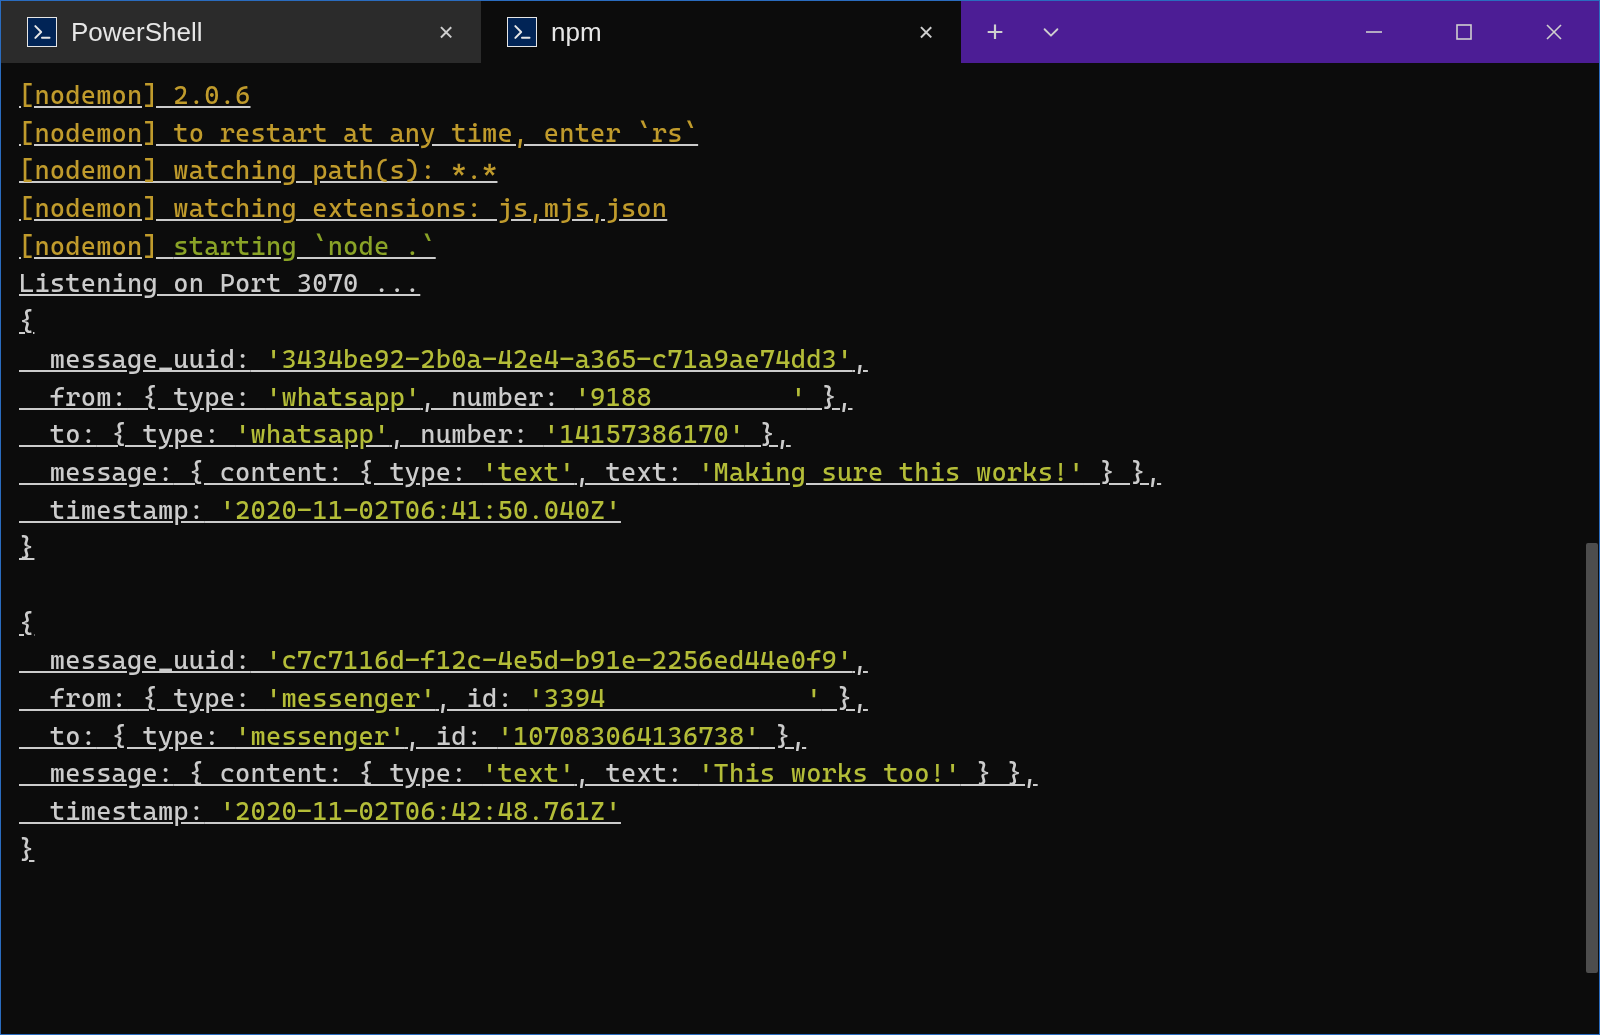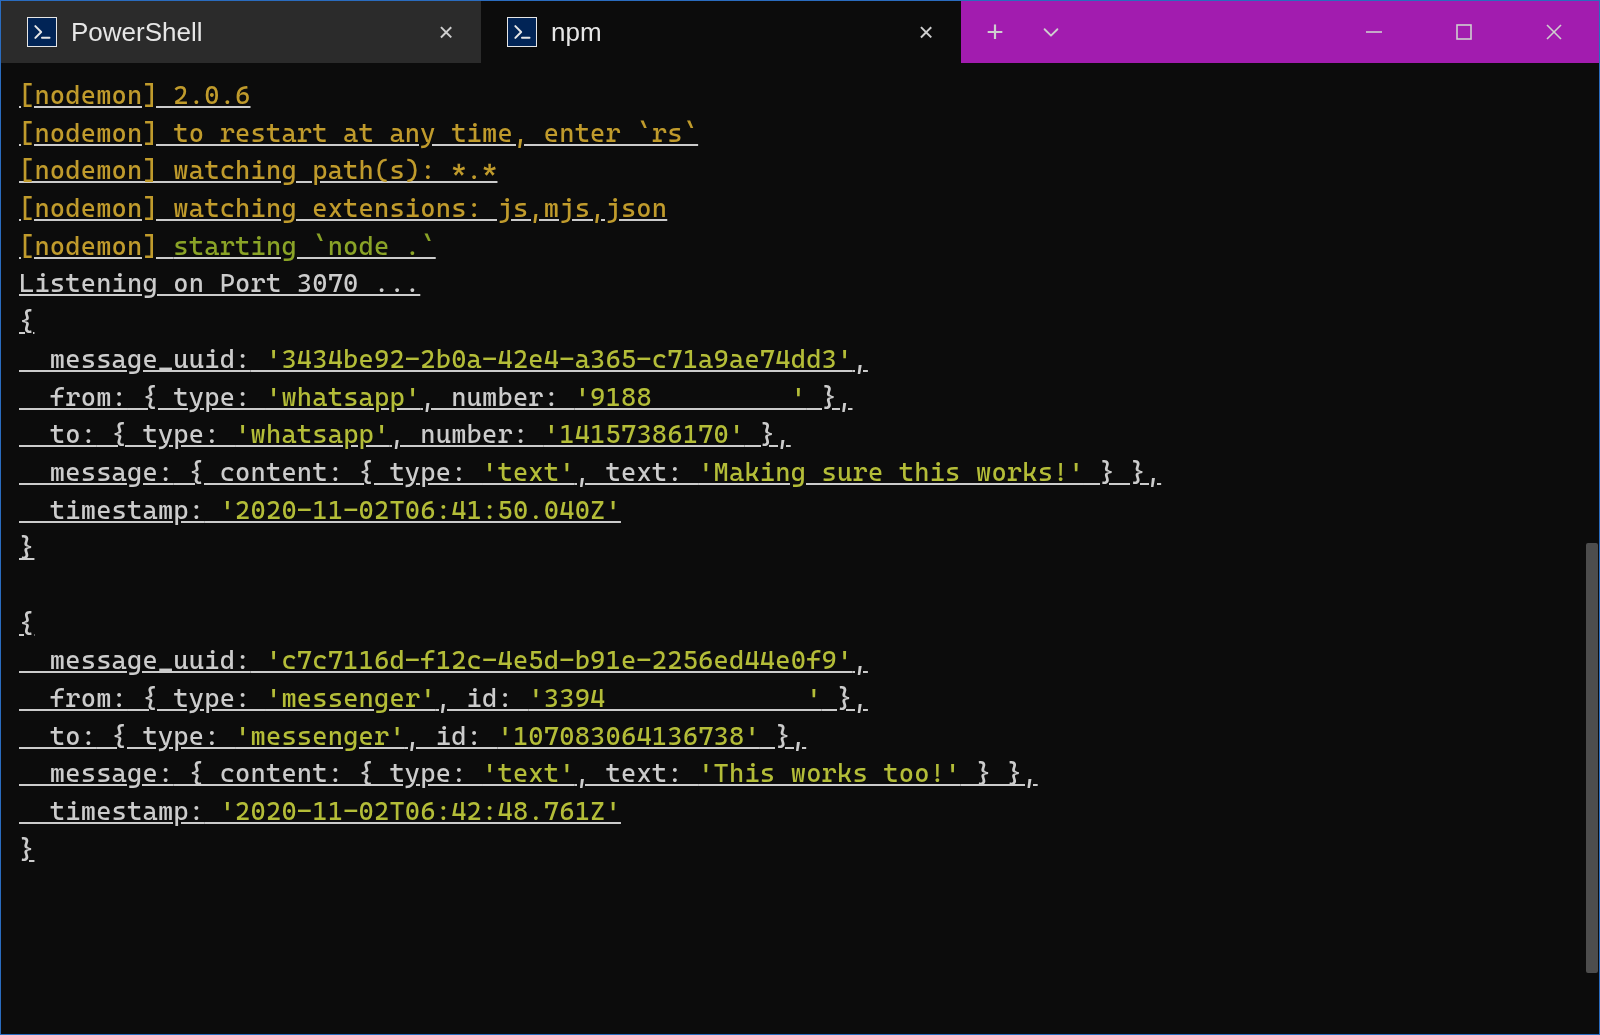--- a/index.html
+++ b/index.html
@@ -15,21 +15,21 @@
     width: 1600px;
     height: 1035px;
     background: #0c0c0c;
     border: 1px solid #2a6cbf;
     display: flex;
     flex-direction: column;
     position: relative;
   }
   .titlebar {
     height: 62px;
-    background: #a21caf;
+    background: #4c1d95;
     display: flex;
     align-items: stretch;
     user-select: none;
     justify-content: flex-end;
   }
   .tabs {
     display: flex;
     align-items: stretch;
   }
   .tab {

